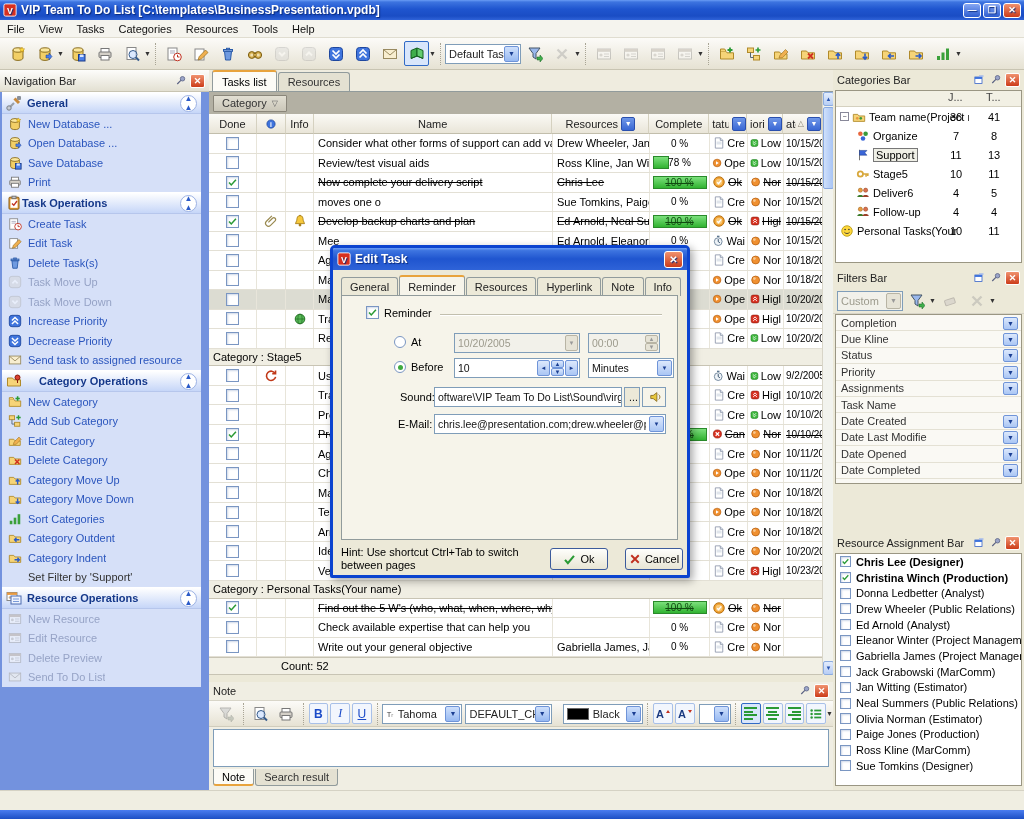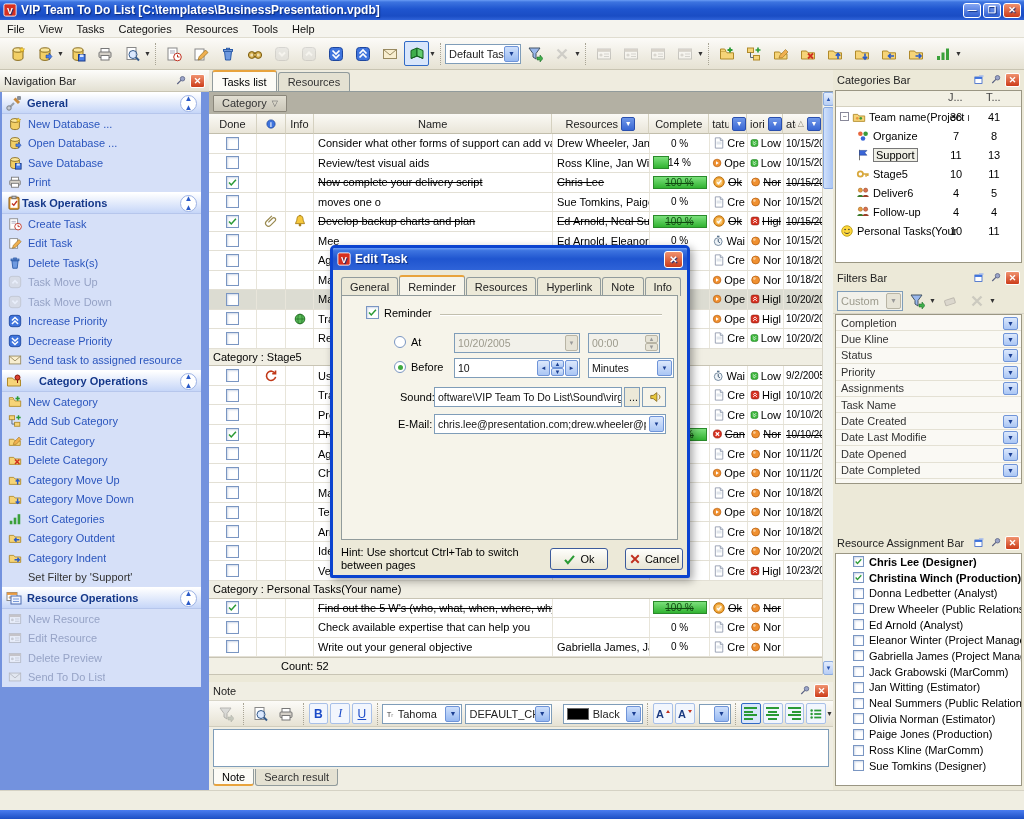--- a/index.html
+++ b/index.html
@@ -84,21 +84,21 @@
 
 #cathead2{height:16px;background:#f2f0e4;border-bottom:1px solid #d5d1c0;position:relative;color:#444}
 .treerow{height:19px;display:flex;align-items:center;position:relative;color:#000;white-space:nowrap}
 .treerow .num{position:absolute;width:32px;text-align:center}
 .exp{width:9px;height:9px;border:1px solid #889;background:#fff;font-size:7px;line-height:7px;text-align:center;color:#334;margin-right:3px;flex:none}
 .sel-node{border:1px solid #777;background:#efefe6;padding:0 2px}
 
 .frow{height:16.4px;display:flex;align-items:center;border-bottom:1px solid #e4e1d4;padding-left:5px;position:relative;color:#333}
 .fchev{position:absolute;right:3px;top:1.5px;width:15px;height:13px;background:linear-gradient(#dce8fc,#aac6f4);border:1px solid #6f94d8;border-radius:2px;color:#1a3e92;font-size:7px;display:flex;align-items:center;justify-content:center}
 
-.rrow{height:15.7px;display:flex;align-items:center;padding-left:17px;color:#000;white-space:nowrap;overflow:hidden}
+.rrow{height:15.7px;display:flex;align-items:center;padding-left:4px;color:#000;white-space:nowrap;overflow:hidden}
 .rrow .cb{width:11px;height:11px;margin-right:5px}
 .rrow.bold{font-weight:bold}
 
 #dialog{left:330px;top:245px;width:360px;height:333px;background:#ece9d8;border:3px solid #0b43cf;border-radius:5px 5px 2px 2px;z-index:99;box-shadow:3px 3px 8px rgba(0,0,0,.35)}
 #dlgtitle{height:22px;background:linear-gradient(180deg,#6a9cf5 0%,#3d74e0 12%,#1f55cf 50%,#2f63d8 100%);display:flex;align-items:center;padding:0 4px;color:#fff;font-weight:bold;font-size:12px;border-radius:2px 2px 0 0;text-shadow:1px 1px 1px #0a2a7a}
 #dlgclose{margin-left:auto;width:19px;height:17px;background:linear-gradient(#f0926f,#cc3c1a);border:1px solid #fff;border-radius:3px;color:#fff;font-size:10px;font-weight:bold;display:flex;align-items:center;justify-content:center}
 #dlgtabs{position:absolute;left:8px;top:29px;display:flex}
 .dtab{height:19px;padding:0 8px;border:1px solid #919b9c;border-bottom:none;border-radius:3px 3px 0 0;background:#ece9d8;margin-right:1px;display:flex;align-items:center;color:#222}
 .dtab.active{background:#f6f4ea;height:21px;margin-top:-2px;border-top:2px solid #e8a33d}
 #dlgpage{position:absolute;left:8px;top:47px;width:337px;height:245px;background:#f6f4ea;border:1px solid #919b9c}
@@ -718,21 +718,21 @@
         <div class="tc ctr" style="width:28px"></div>
         <div class="tc" style="width:239px;padding-left:4px">
           <span>Review/test visual aids</span>
         </div>
         <div class="tc" style="width:97px;padding-left:4px">
           <span>Ross Kline, Jan Witting</span>
         </div>
         <div class="tc ctr" style="width:60px">
           <span class="pgwrap">
             <span class="pgbar" style="width:16.200000000000003px"></span>
-            <span style="position:relative;color:#000" class="">14 %</span>
+            <span style="position:relative;color:#000" class="">78 %</span>
           </span>
         </div>
         <div class="tc" style="width:38px">
           <span class="ic ic14"><svg viewBox="0 0 16 16">
               <circle cx="8" cy="8" r="6" fill="#f09030" stroke="#b05808"></circle>
               <path d="M6.3 5.2l4.4 2.8-4.4 2.8z" fill="#fff"></path>
             </svg></span>
           <span class="" style="margin-left:2px">Ope</span>
         </div>
         <div class="tc" style="width:36px">

